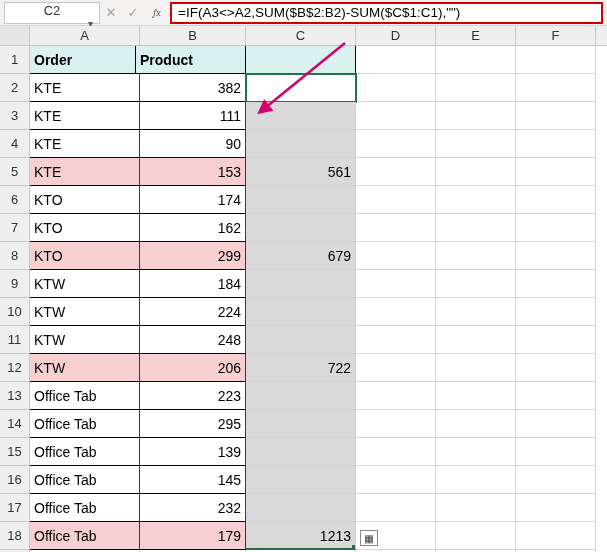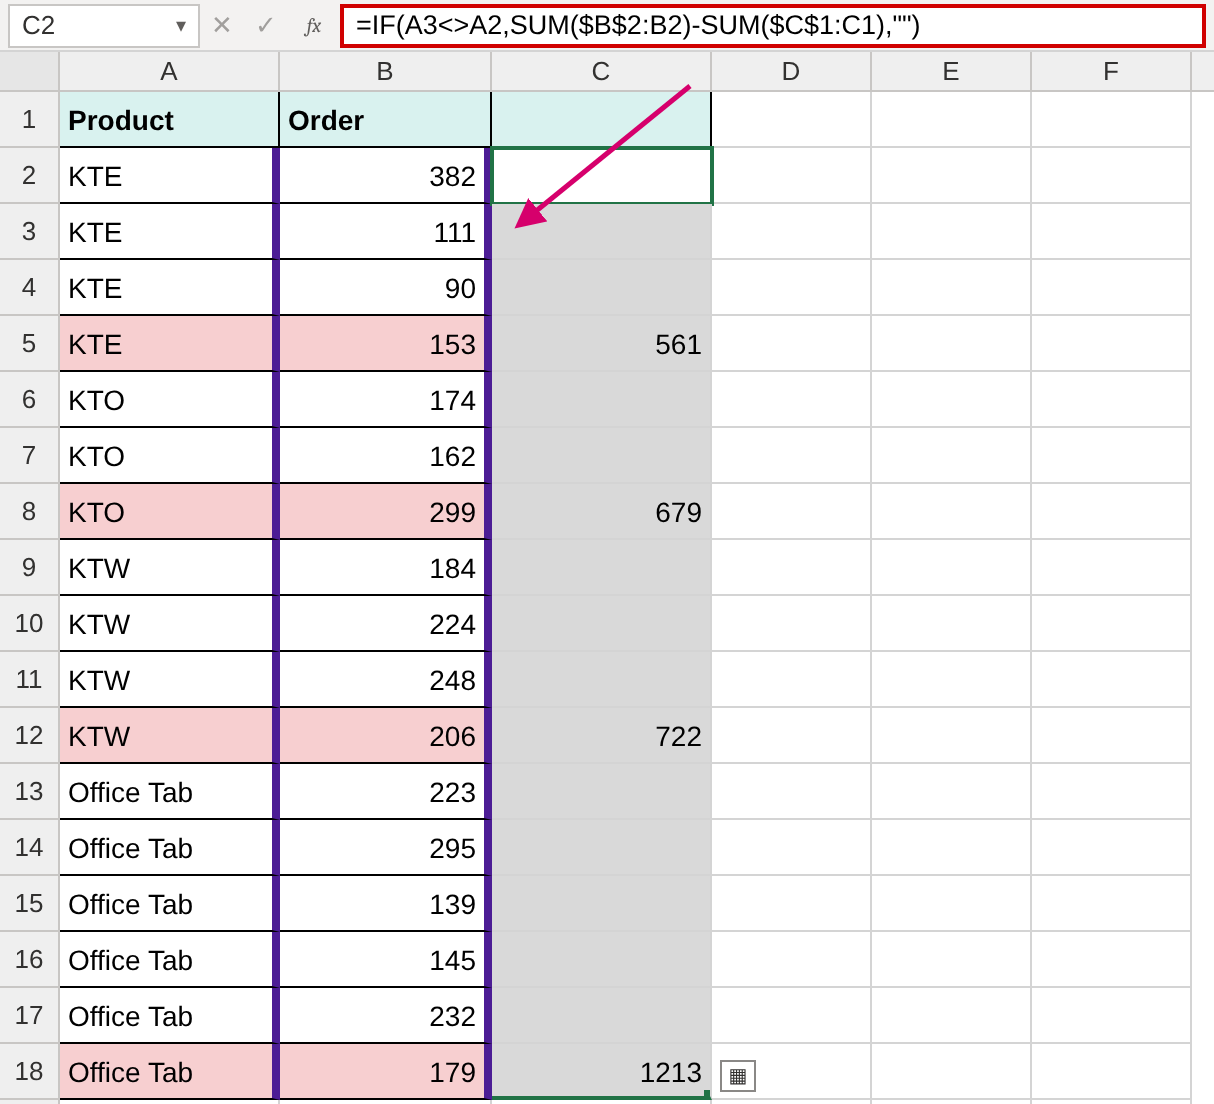--- a/index.html
+++ b/index.html
@@ -24,20 +24,21 @@
     width: 96px;
     height: 22px;
     margin: 2px 0 2px 4px;
     background: #fff;
     border: 1px solid #c8c6c4;
     display: flex;
     align-items: center;
     padding: 0 6px;
     font-size: 13px;
     color: #323130;
+    flex-direction: column;
   }
   .namebox .dd {
     margin-left: auto;
     font-size: 10px;
     color: #605e5c;
   }
   .fxcancel, .fxcheck {
     width: 22px;
     height: 22px;
     display: flex;
@@ -114,21 +115,21 @@
     overflow: hidden;
     white-space: nowrap;
   }
   .wA { width: 110px; }
   .wB { width: 106px; }
   .wC { width: 110px; }
   .wD { width: 80px; }
   .wE { width: 80px; }
   .wF { width: 80px; }
   .data .cell.wA, .data .cell.wB {
-    border-right: 4px solid #4c1d95;
+    border-right: 1px solid #4c1d95;
     border-bottom: 1px solid #000;
   }
   .row1 .cell.wA, .row1 .cell.wB, .row1 .cell.wC {
     background: #d9f2ef;
     font-weight: bold;
     border-right: 1px solid #000;
     border-bottom: 1px solid #000;
   }
   .data .cell.wB, .data .cell.wC { text-align: right; }
   .pink { background: #f7cfd0 !important; }
@@ -187,22 +188,22 @@
     <div class="colhdr wA">A</div>
     <div class="colhdr wB">B</div>
     <div class="colhdr wC">C</div>
     <div class="colhdr wD">D</div>
     <div class="colhdr wE">E</div>
     <div class="colhdr wF">F</div>
   </div>
 
   <div class="row row1">
     <div class="rowhdr">1</div>
+    <div class="cell wB">Order</div>
     <div class="cell wA">Product</div>
-    <div class="cell wB">Order</div>
     <div class="cell wC"></div>
     <div class="cell wD"></div>
     <div class="cell wE"></div>
     <div class="cell wF"></div>
   </div>
 
   <div id="data-rows">
       <div class="row data">
         <div class="rowhdr">2</div>
         <div class="cell wA">KTE</div>

